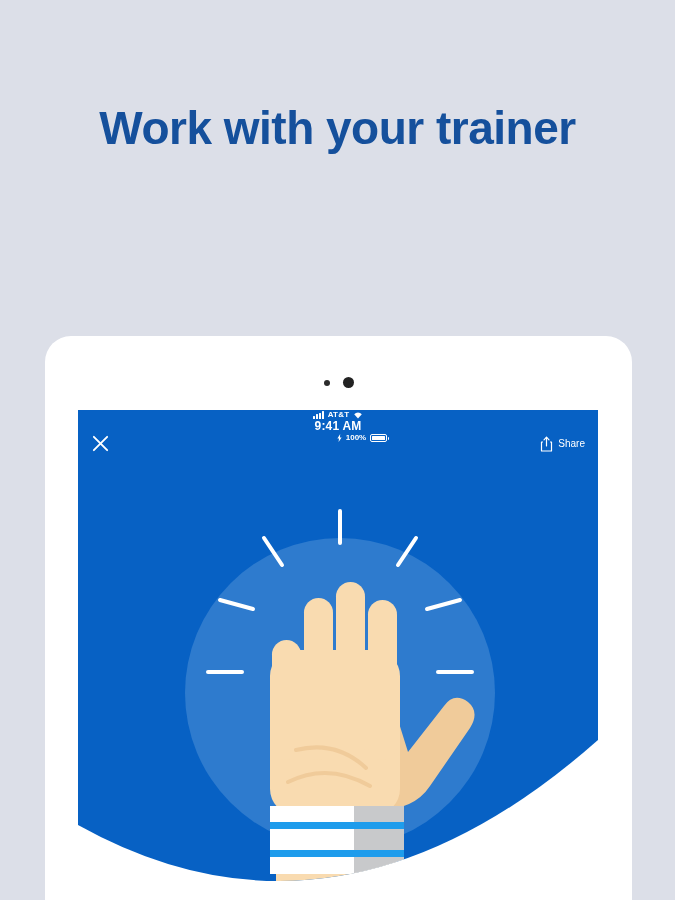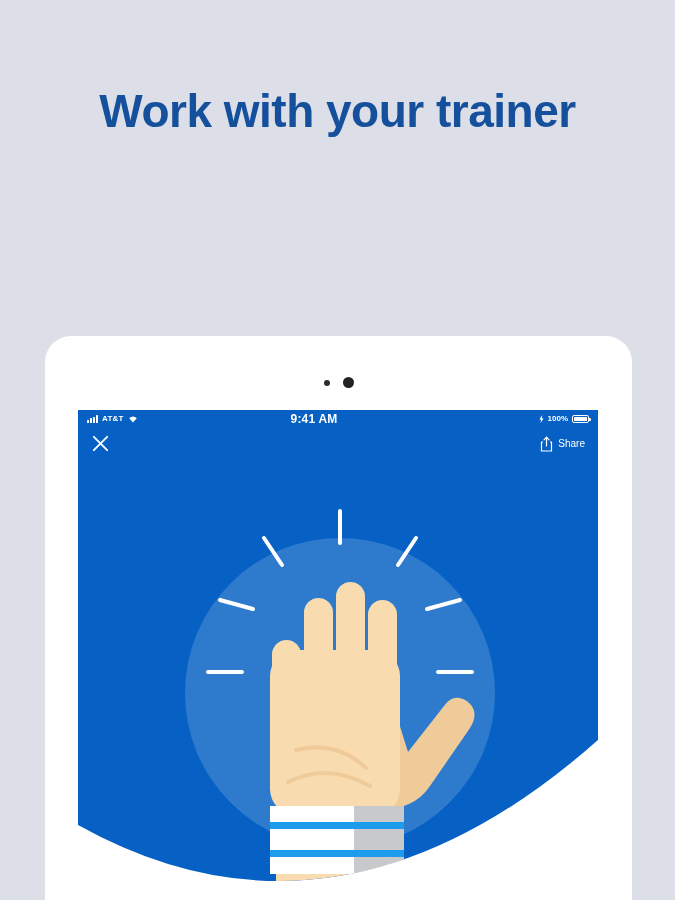--- a/index.html
+++ b/index.html
@@ -6,21 +6,21 @@
   html, body {
     width:675px; height:900px;
     overflow:hidden;
     font-family:"Liberation Sans", sans-serif;
   }
   body { background:#dcdfe8; position:relative; }
 
   
   .headline {
     position:absolute;
-    top:83px; left:0; right:0;
+    top:100px; left:0; right:0;
     text-align:center;
     color:#15509c;
     font-weight:bold;
     font-size:46px;
     line-height:57px;
     letter-spacing:-0.5px;
   }
   .headline .line { display:block; white-space:nowrap; }
 
   
@@ -59,20 +59,21 @@
 
   
   .statusbar {
     position:absolute; left:0; top:0;
     width:520px; height:17px;
     display:flex; align-items:center;
     padding:0 9px;
     color:#ffffff;
     font-size:8px;
     z-index:6;
+    flex-direction:column;
   }
   .sb-left, .sb-right { display:flex; align-items:center; gap:4px; flex:1; }
   .sb-right { justify-content:flex-end;margin-left:48px; }
   .sb-center { font-size:12px; font-weight:bold; letter-spacing:0.2px; }
   .carrier { font-size:8px; font-weight:bold; letter-spacing:0.2px; }
   .pct { font-size:8px; font-weight:bold; }
 
   .signal { display:flex; align-items:flex-end; gap:1px; height:8px; }
   .signal i { display:block; width:2px; background:#ffffff; border-radius:0.5px; }
   .signal i:nth-child(1){height:3px;}

